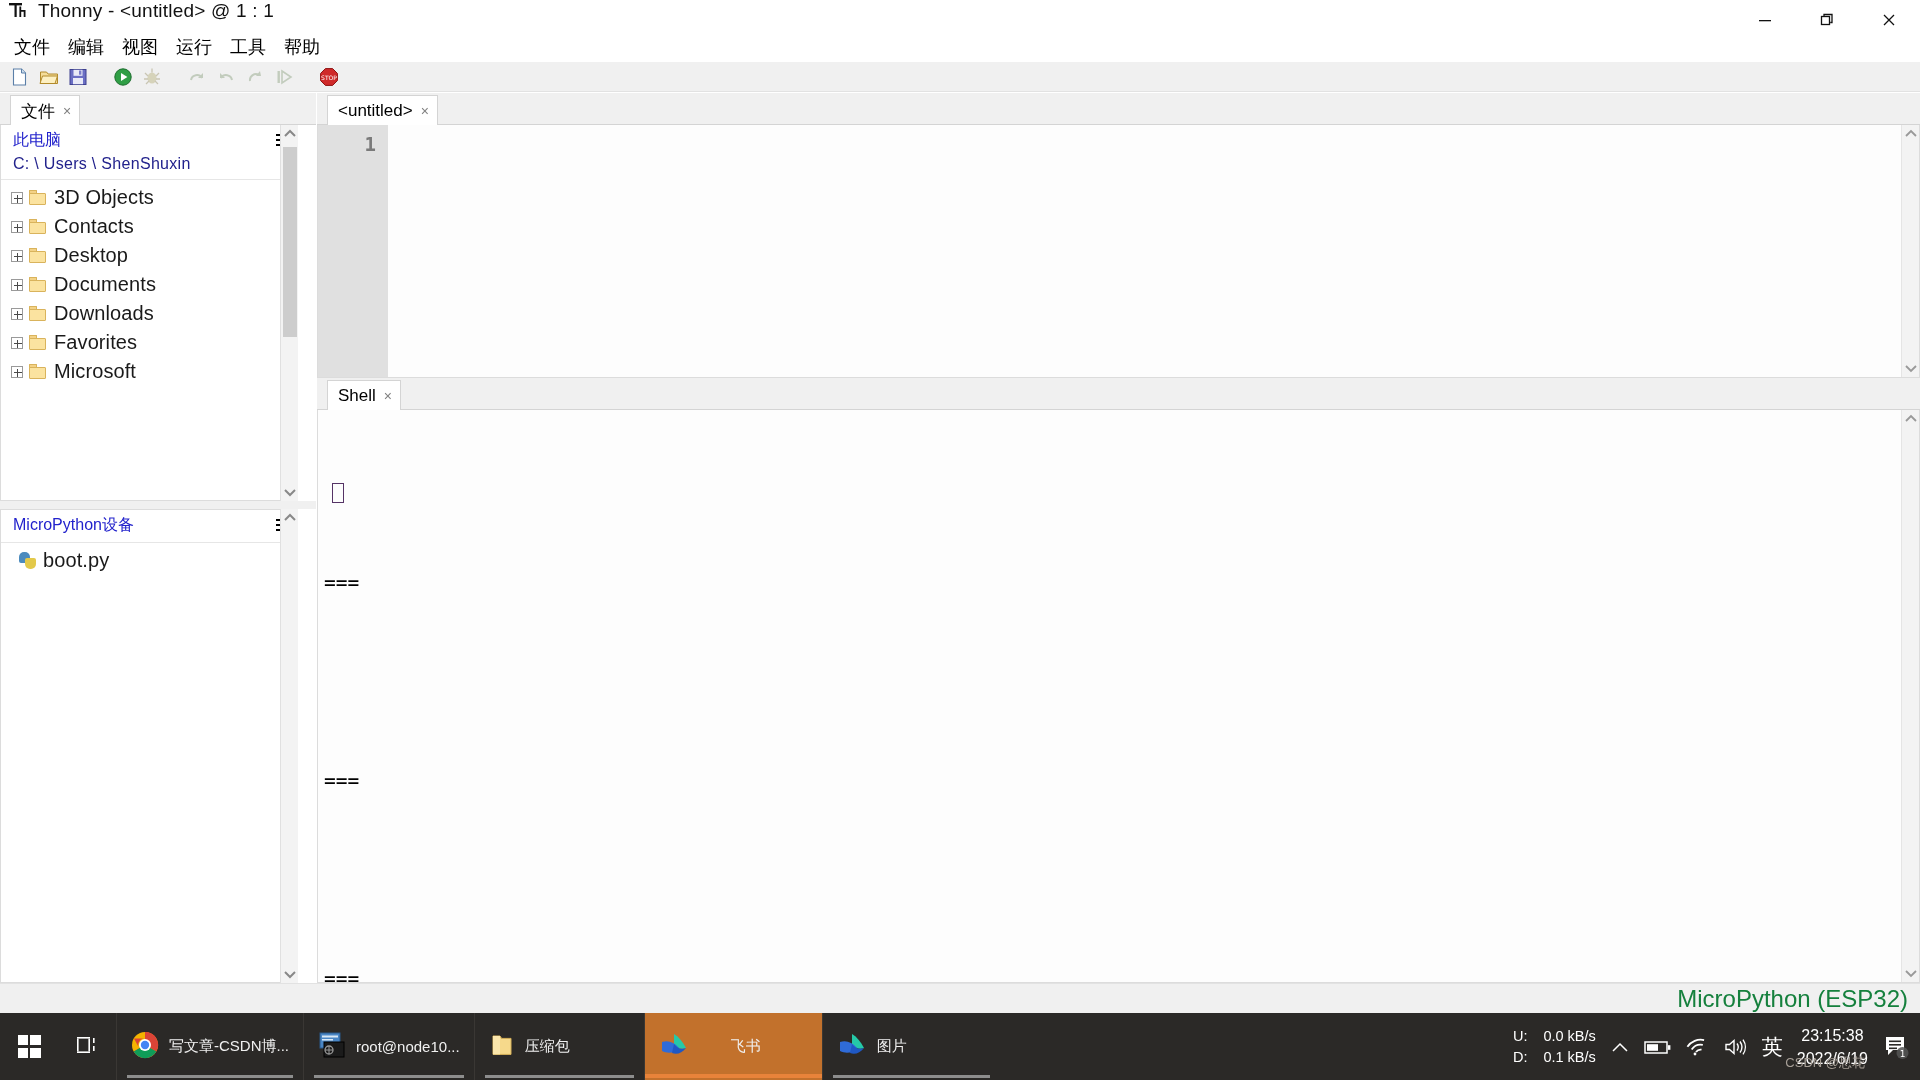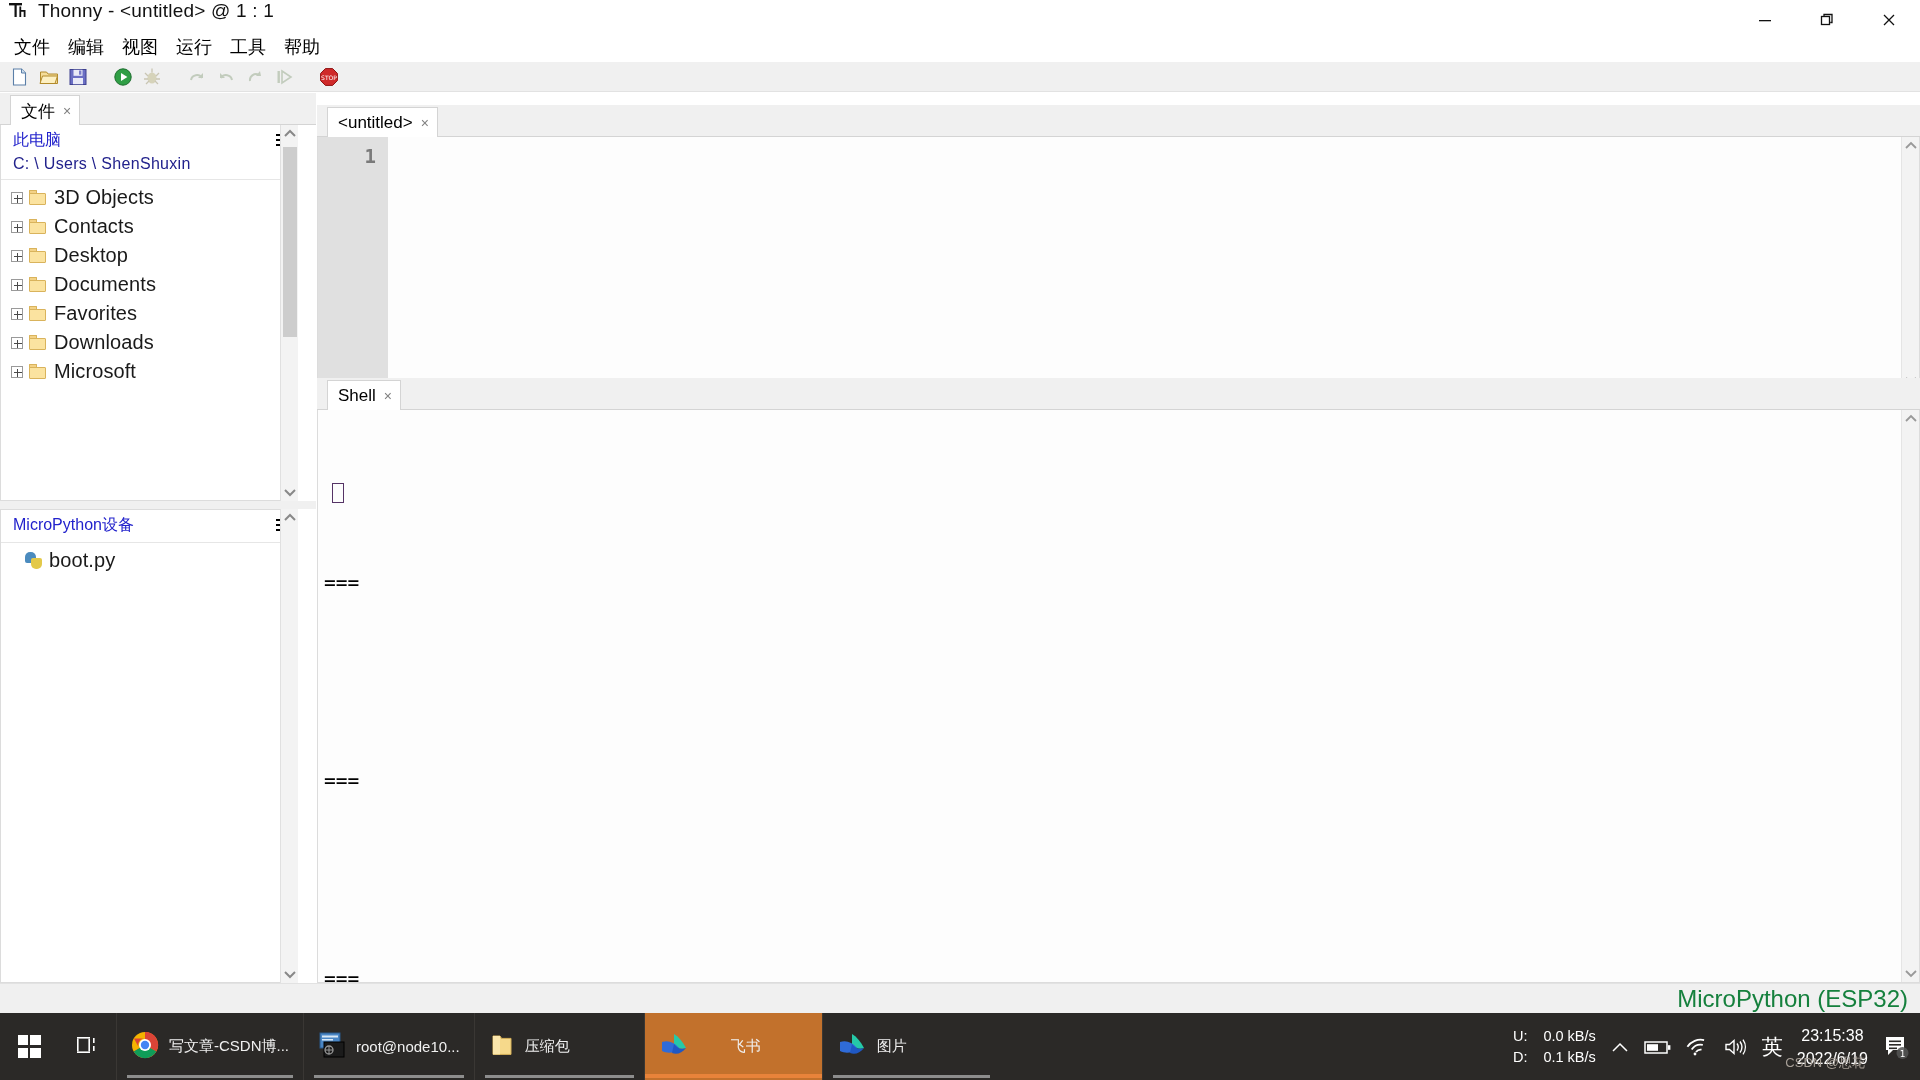--- a/index.html
+++ b/index.html
@@ -86,21 +86,21 @@
 
   .vscroll { position:absolute; right:0; top:0; width:18px; background:#f3f3f3; border-left:1px solid #e0e0e0;}
   .vscroll .arrow { height:18px; display:flex; align-items:center; justify-content:center; color:#888; font-size:11px;}
   .vscroll .thumb { position:absolute; left:2px; width:14px; background:#cdcdcd; }
 
   .panel-divider { position:absolute; left:0; width:316px; height:8px; background:#f0f0f0; }
 
   
   .right-panel { position:absolute; left:317px; top:0; right:0; height:890px; background:#fff; }
 
-  .editor-area { position:absolute; left:0; top:12px; right:0; height:285px; }
+  .editor-area { position:absolute; left:0; top:0; right:0; height:285px; }
   .ed-tabstrip { height:32px; background:#f0f0f0; position:relative; border-bottom:1px solid #d4d4d4;}
   .code-wrap { position:absolute; left:0; top:32px; right:0; bottom:0; background:#fdfdfd; border:1px solid #dcdcdc; border-top:none;}
   .gutter { position:absolute; left:0; top:0; width:70px; height:100%; background:#e0e0e0; }
   .gutter .ln { text-align:right; padding-right:12px; padding-top:8px; font-family:"DejaVu Sans Mono", monospace; font-size:19px; color:#7a7a7a; font-weight:bold;}
   .code-area { position:absolute; left:71px; top:0; right:18px; height:100%; background:#fdfdfd; }
 
   .shell-area { position:absolute; left:0; top:285px; right:0; bottom:0; }
   .sh-tabstrip { height:32px; background:#f0f0f0; position:relative; border-bottom:1px solid #d4d4d4;}
   .shell-wrap { position:absolute; left:0; top:32px; right:0; bottom:0; background:#fdfdfd; border:1px solid #dcdcdc; border-top:none; overflow:hidden;}
   .shell-text {
@@ -327,29 +327,29 @@
                 <span class="b"></span>
               </span>
             <span class="tree-label">Documents</span>
           </div>
           <div class="tree-row">
             <span class="expander"></span>
             <span class="folder-ico">
                 <span class="t"></span>
                 <span class="b"></span>
               </span>
-            <span class="tree-label">Favorites</span>
+            <span class="tree-label">Downloads</span>
           </div>
           <div class="tree-row">
             <span class="expander"></span>
             <span class="folder-ico">
                 <span class="t"></span>
                 <span class="b"></span>
               </span>
-            <span class="tree-label">Downloads</span>
+            <span class="tree-label">Favorites</span>
           </div>
           <div class="tree-row">
             <span class="expander"></span>
             <span class="folder-ico">
                 <span class="t"></span>
                 <span class="b"></span>
               </span>
             <span class="tree-label">Microsoft</span>
           </div>
         </div>
@@ -375,21 +375,21 @@
         <div class="pane-header">
           <span class="pane-title">MicroPython设备</span>
           <span class="hamburger">
               <i></i>
               <i></i>
               <i></i>
             </span>
         </div>
         <div class="sep-line"></div>
         <div class="tree">
-          <div class="tree-row" style="padding-left:24px;">
+          <div class="tree-row" style="padding-left:18px;">
             <span class="py-ico">
                 <span class="u"></span>
                 <span class="d"></span>
               </span>
             <span class="tree-label">boot.py</span>
           </div>
         </div>
       </div>
 
       <div class="vscroll" style="top:416px; height:474px; right:18px; width:18px;">

